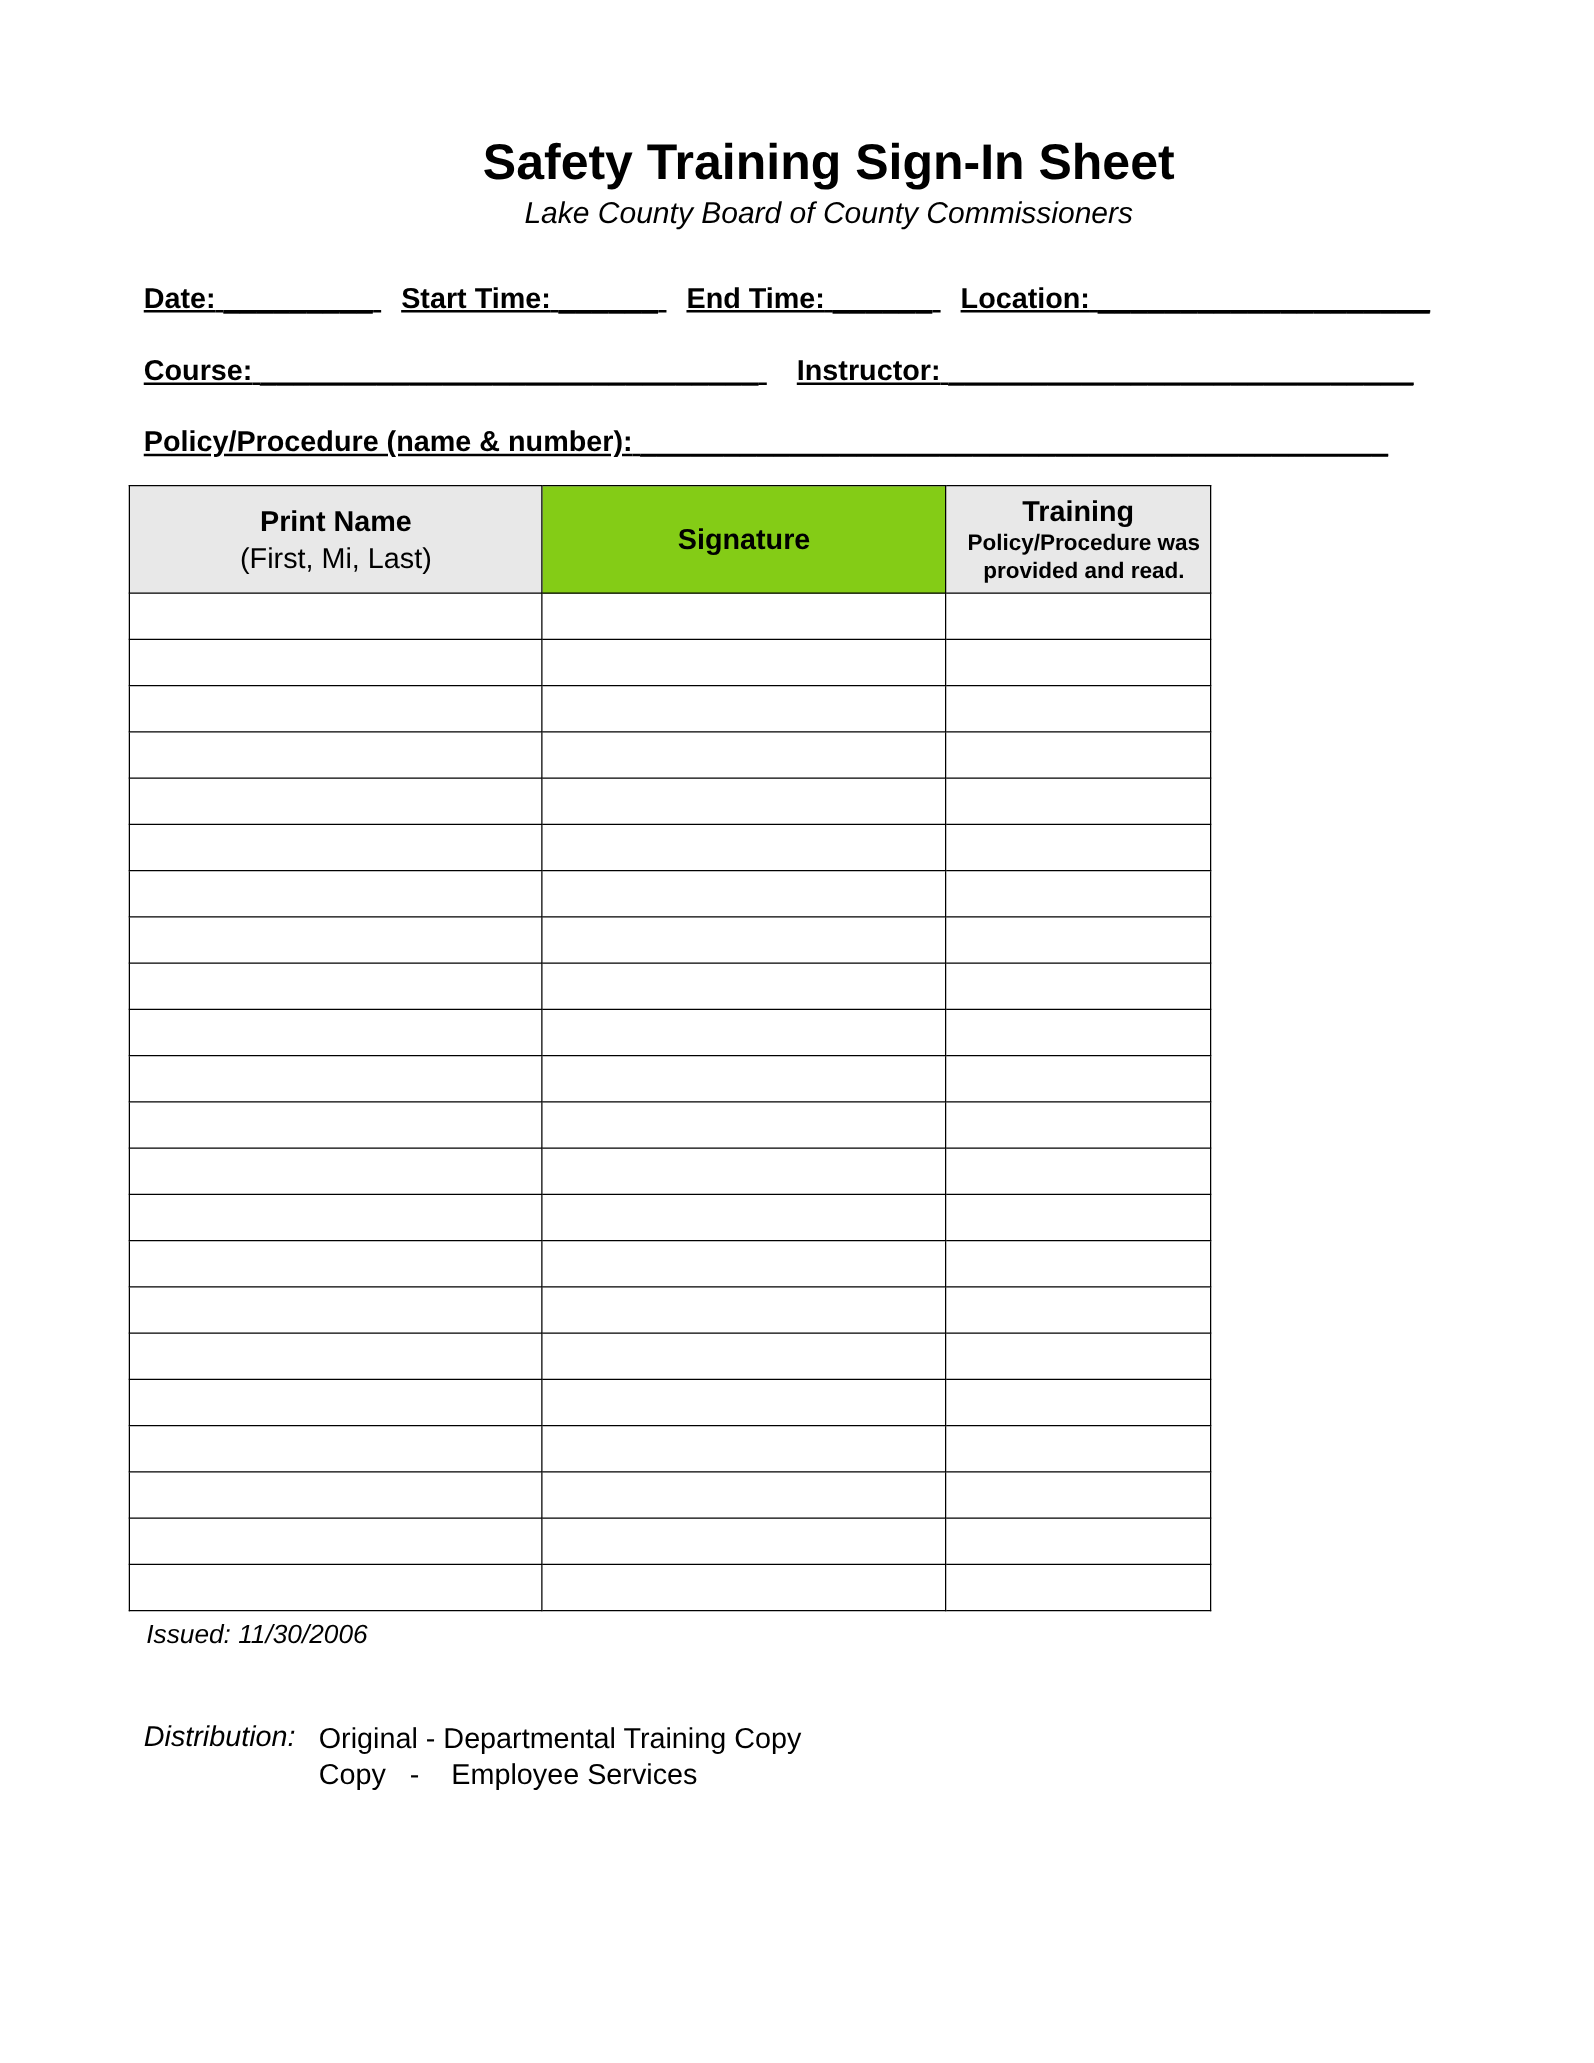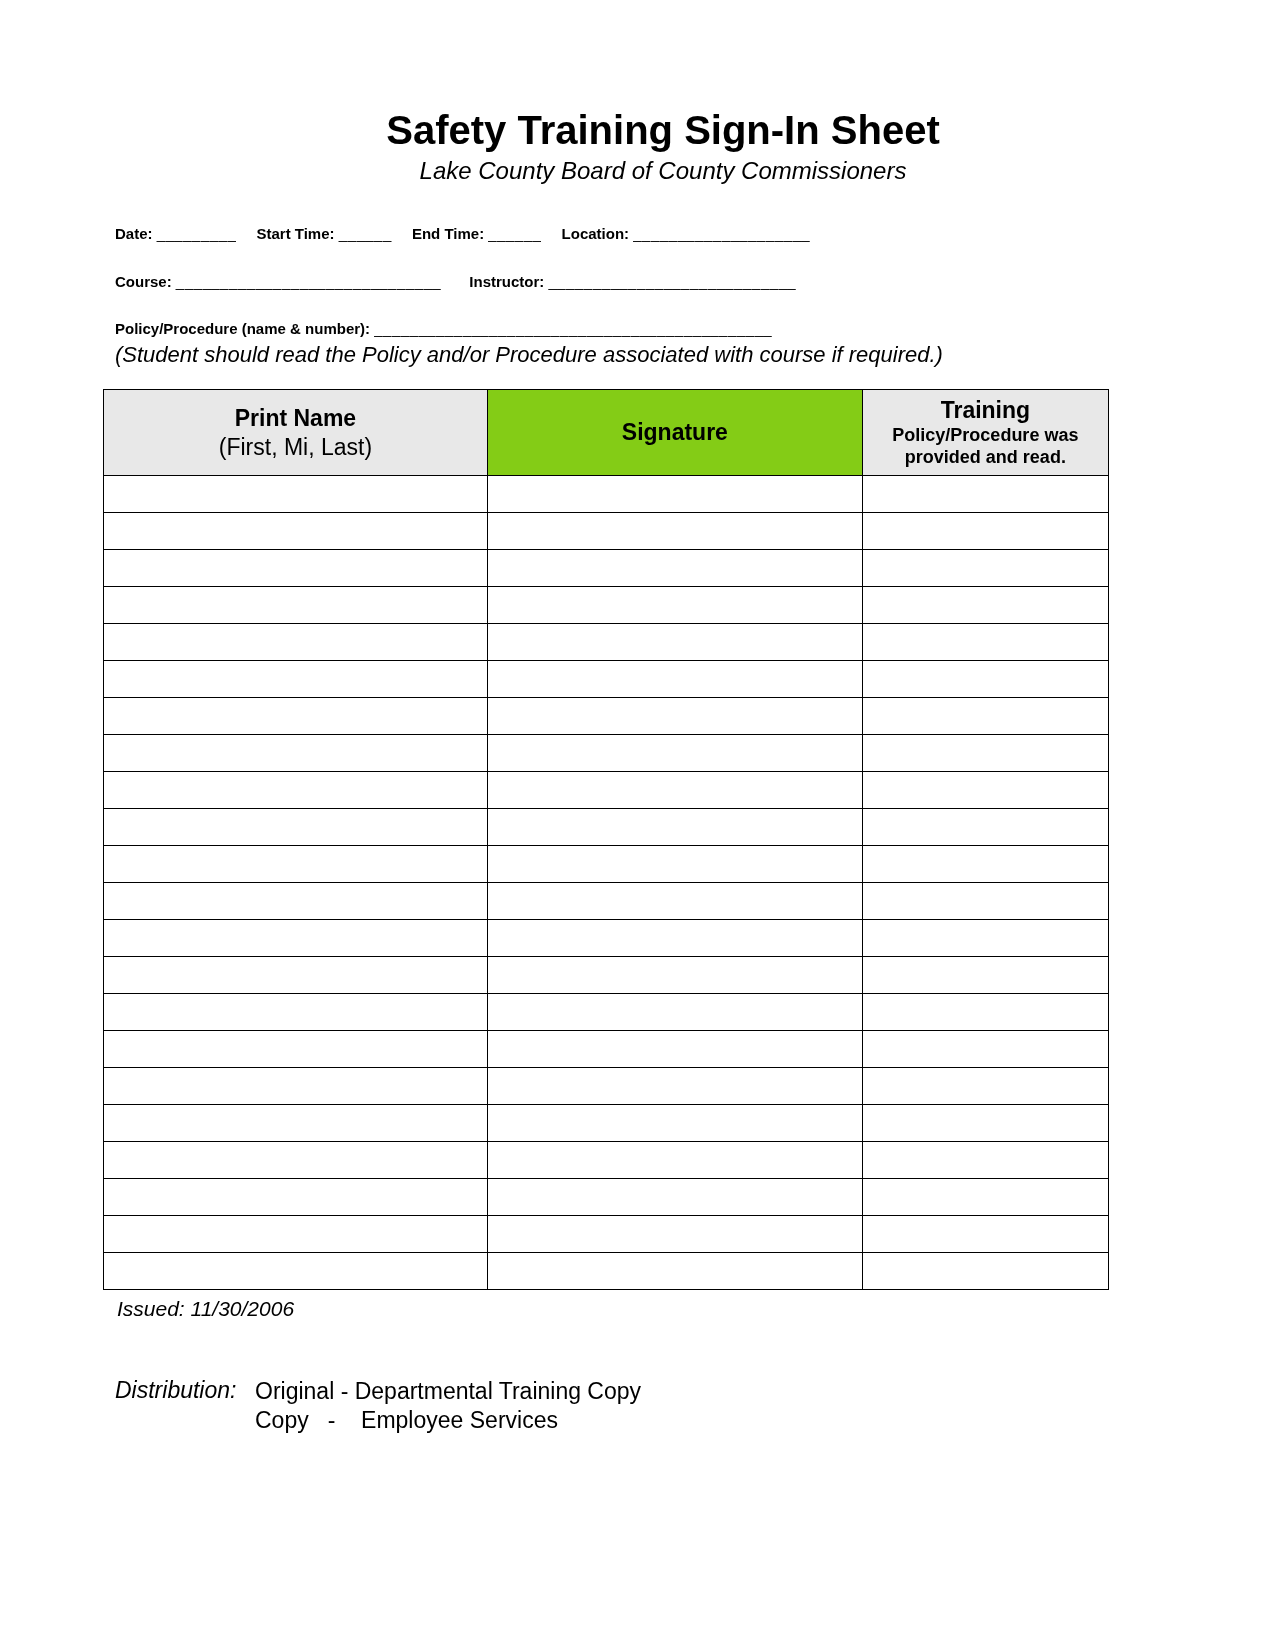--- a/index.html
+++ b/index.html
@@ -20,38 +20,38 @@
     font-weight: bold;
     line-height: 1.1;
   }
   .doc-subtitle {
     text-align: center;
     font-size: 24px;
     font-style: italic;
     margin-top: 5px;
   }
 
-  .field-row { font-size: 15px; white-space: nowrap; }
+  .field-row { font-size: 23px; white-space: nowrap; text-decoration: underline; }
   .row-datetime { margin-top: 40px; }
   .row-course   { margin-top: 31px; }
   .row-policy   { margin-top: 30px; }
   .lbl  { font-weight: bold; }
   .ml   { margin-left: 16px; }
   .ml-lg{ margin-left: 24px; }
   .blank { letter-spacing: 0.5px; }
 
   .policy-note {
     font-style: italic;
     font-size: 22px;
     margin-top: 5px;
   }
 
   table.signin {
     border-collapse: collapse;
-    width: 1006px;
+    width: 866px;
     margin-left: -12px;
     margin-top: 21px;
     table-layout: fixed;
   }
   table.signin th, table.signin td { border: 1px solid #000; }
   .col-name { width: 38.2%; }
   .col-sig  { width: 37.3%; }
   .col-init { width: 24.5%; }
   table.signin thead th {
     height: 86px;
@@ -113,21 +113,20 @@
     <span class="blank">______________________________</span>
     <span class="lbl ml-lg">Instructor:</span>
     <span class="blank">____________________________</span>
   </div>
 
   <div class="field-row row-policy">
     <span class="lbl">Policy/Procedure (name &amp; number):</span>
     <span class="blank">_____________________________________________</span>
   </div>
 
-  <div class="policy-note">(Student should read the Policy and/or Procedure associated with course if required.)</div>
 
   <table class="signin">
     <thead>
       <tr>
         <th class="col-name">
           <div class="th-title">Print Name</div>
           <div class="th-sub">(First, Mi, Last)</div>
         </th>
         <th class="col-sig">
           <div class="th-title">Signature</div>

